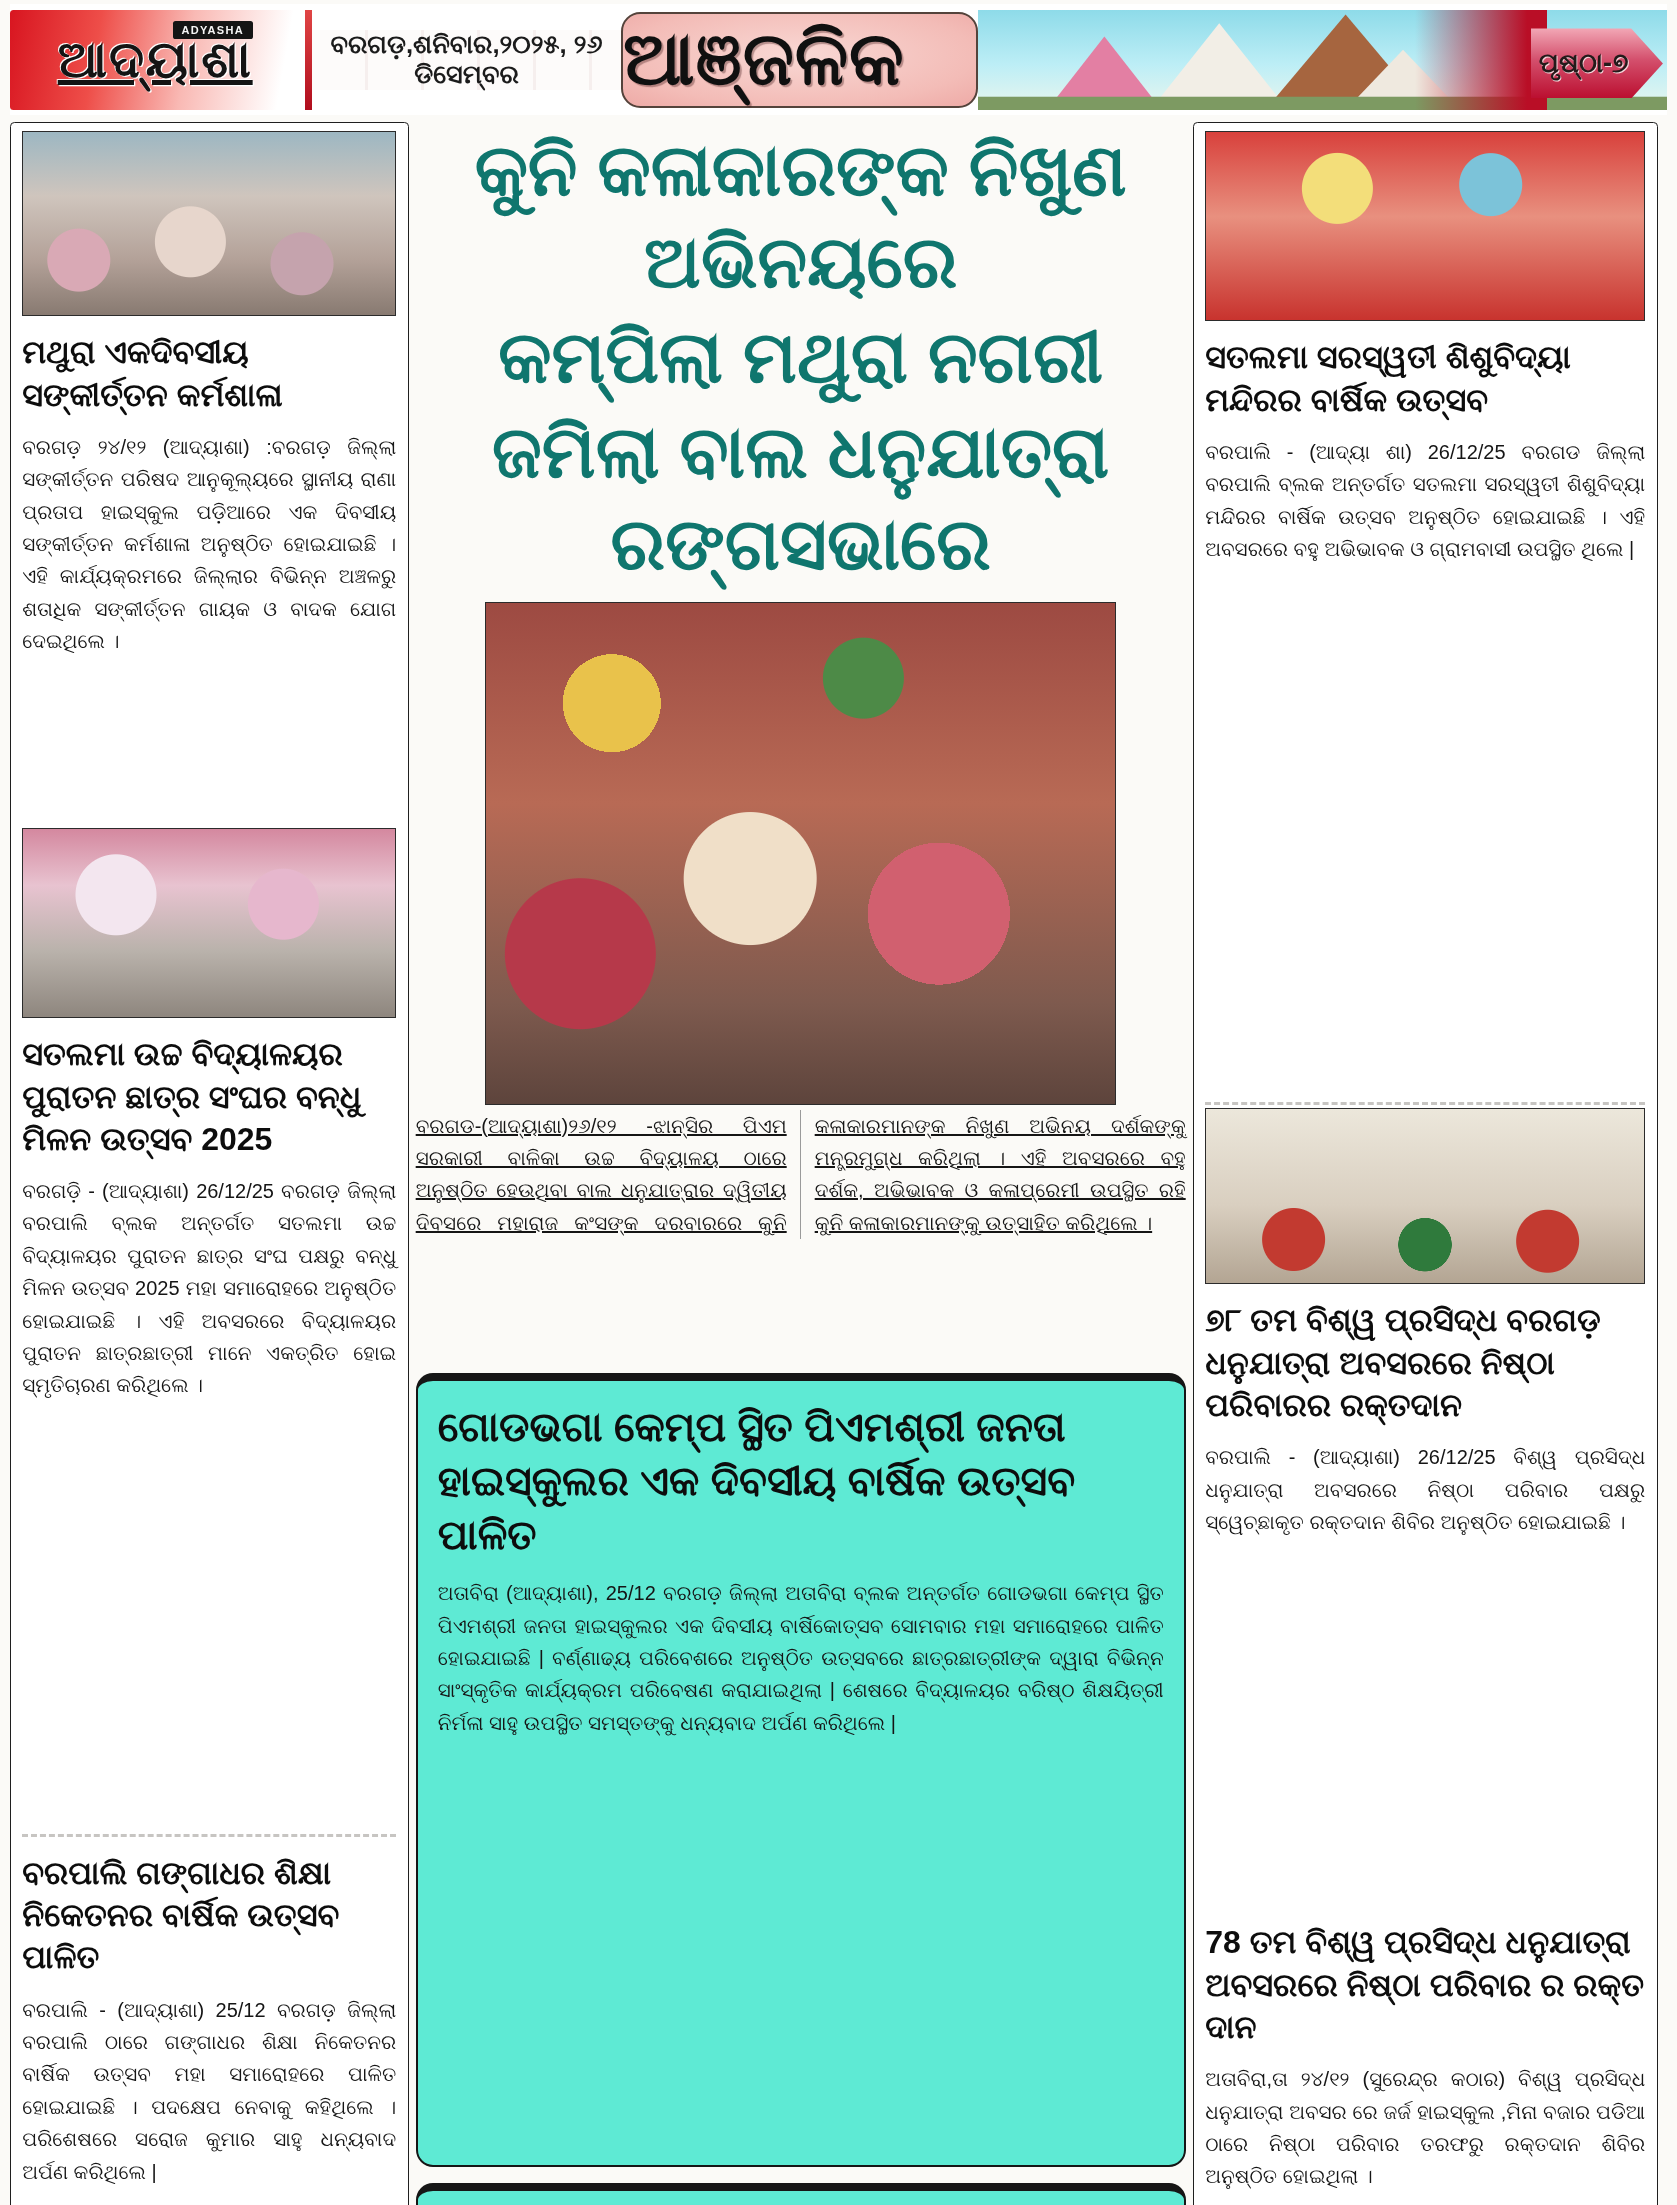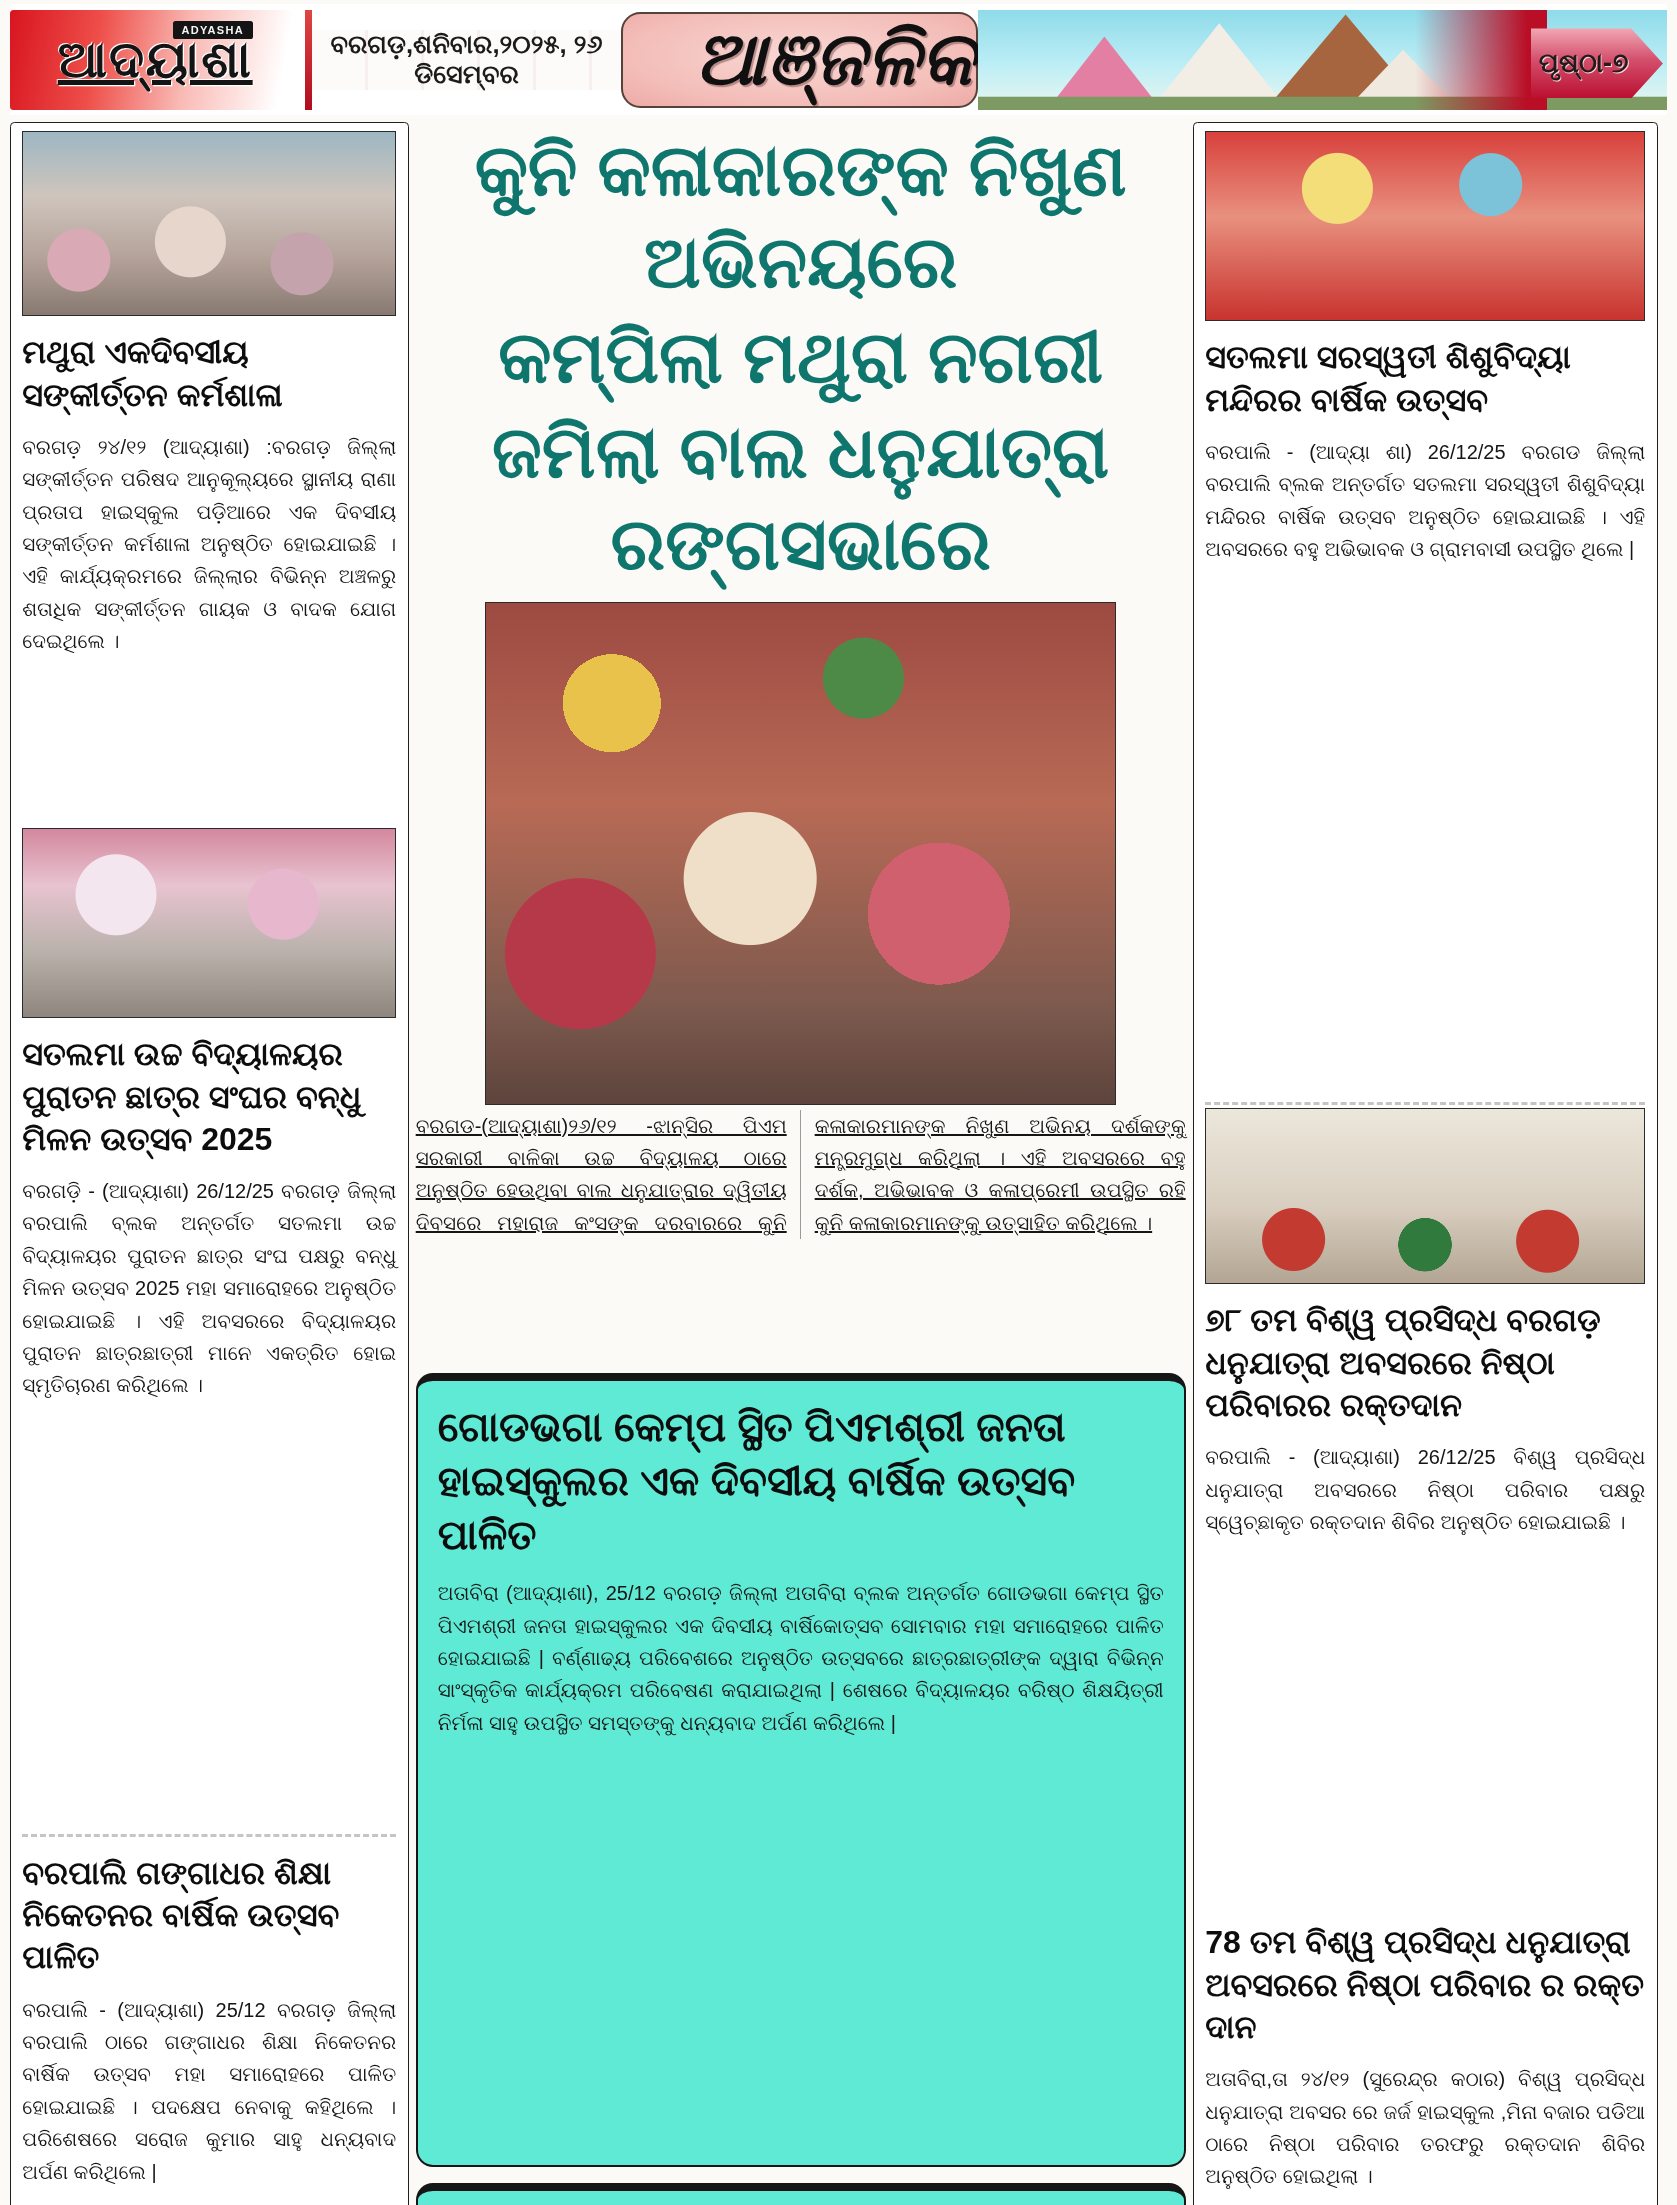--- a/index.html
+++ b/index.html
@@ -12,21 +12,21 @@
         display:flex;align-items:center;justify-content:center;}
   .logo-main{font-size:51px;font-weight:800;color:#141414;letter-spacing:1.8px;
         text-shadow:1.3px 1.3px 0 #fff,-0.9px -0.9px 0 #fff;text-decoration:underline;}
   .logo-sub{position:absolute;top:11.5px;right:48px;background:#141414;color:#f5f5f5;
         font-size:11px;font-weight:700;padding:2.6px 8.8px;border-radius:2.6px;letter-spacing:1.3px;}
   .logo-strip{width:7px;height:100px;background:linear-gradient(180deg,#e04545,#b00d1d);margin-left:4.4px;flex:0 0 auto;}
   .dateline{flex:0 0 309px;text-align:center;font-size:25.6px;font-weight:800;color:#1b1b1b;
         background:repeating-linear-gradient(90deg,#fdfbfa 0 53px,#f6efee 53px 56px);}
   .title-box{flex:0 0 353px;height:92px;border:2.6px solid #54433b;border-radius:19.4px;
         background:radial-gradient(ellipse at 50% 45%,#f9d8d4 0%,#f3bcb7 70%,#eeaaa6 100%);
-        display:flex;align-items:center;justify-content:flex-end;font-style:italic;}
+        display:flex;align-items:center;justify-content:flex-start;}
   .title-text{font-size:74px;font-weight:800;color:#101010;letter-spacing:0.9px;
         text-shadow:1.8px 1.8px 0.9px rgba(60,20,20,.35);}
   .temple{flex:1 1 auto;height:100px;position:relative;overflow:hidden;
         background:linear-gradient(180deg,#8edbe9 0%,#bdeef6 55%,#e9f6ee 100%);}
   .temple svg{position:absolute;bottom:0;left:0;width:100%;height:100%;}
   .red-fade{position:absolute;right:120px;top:5.7px;width:132px;height:100px;
         background:linear-gradient(90deg,rgba(190,10,40,0) 0%,#b90e26 85%);}
   .page-arrow{position:absolute;right:4.4px;top:24px;width:132px;height:70px;
         background:linear-gradient(180deg,#f2a8b6 0%,#d4506d 45%,#bb0f30 100%);
         clip-path:polygon(0 0,76% 0,100% 50%,76% 100%,0 100%);

